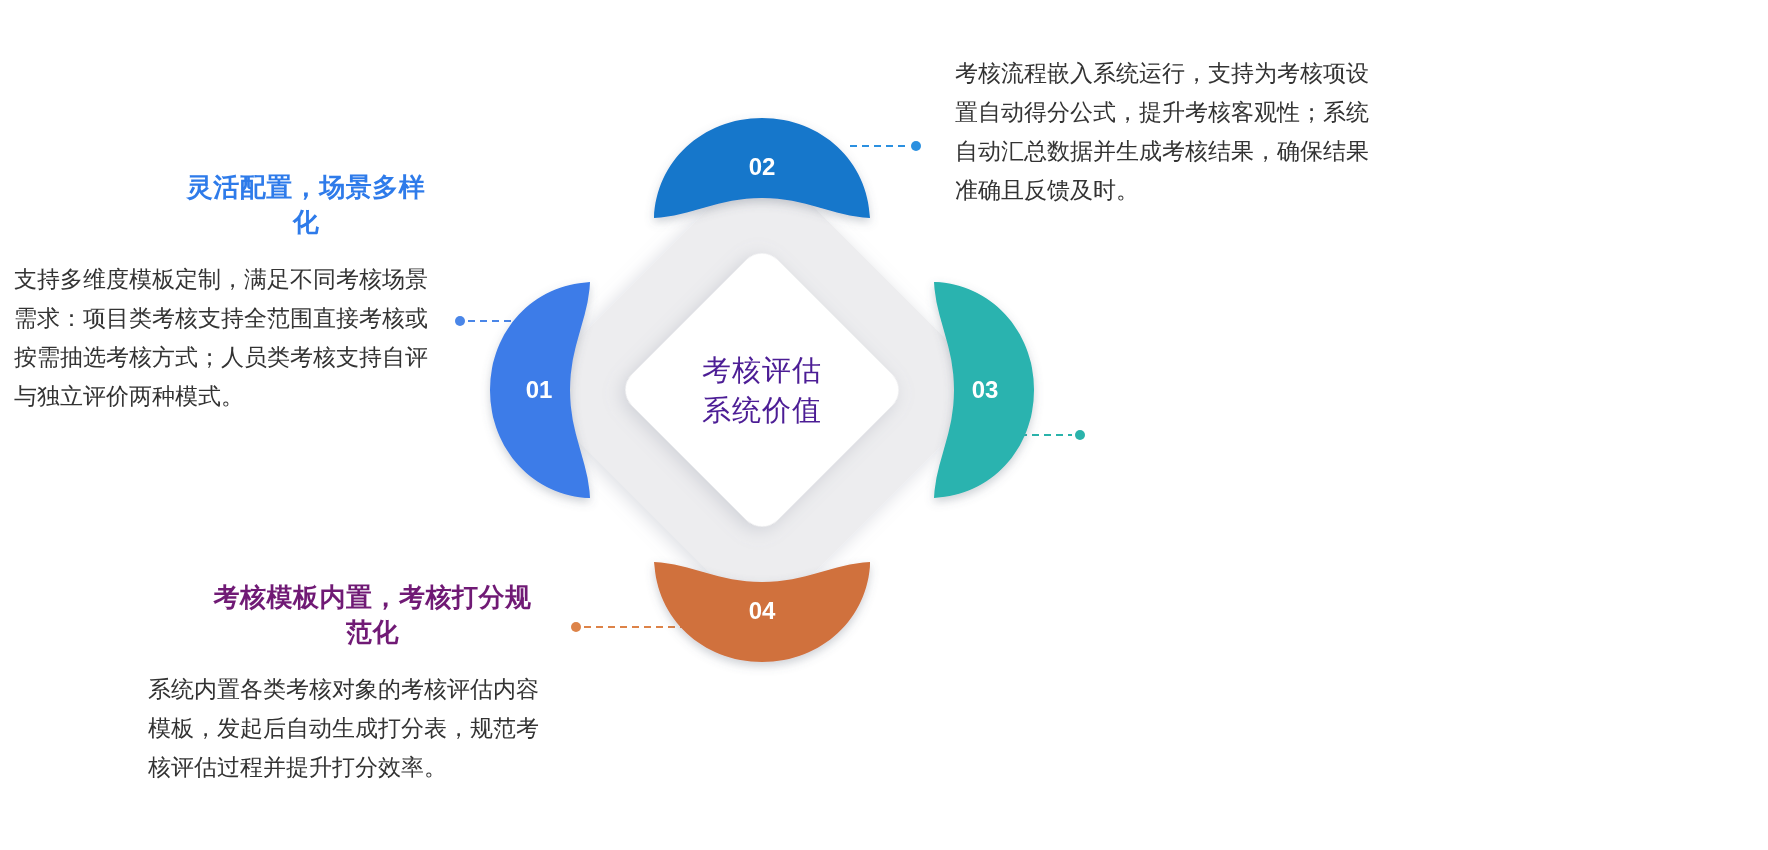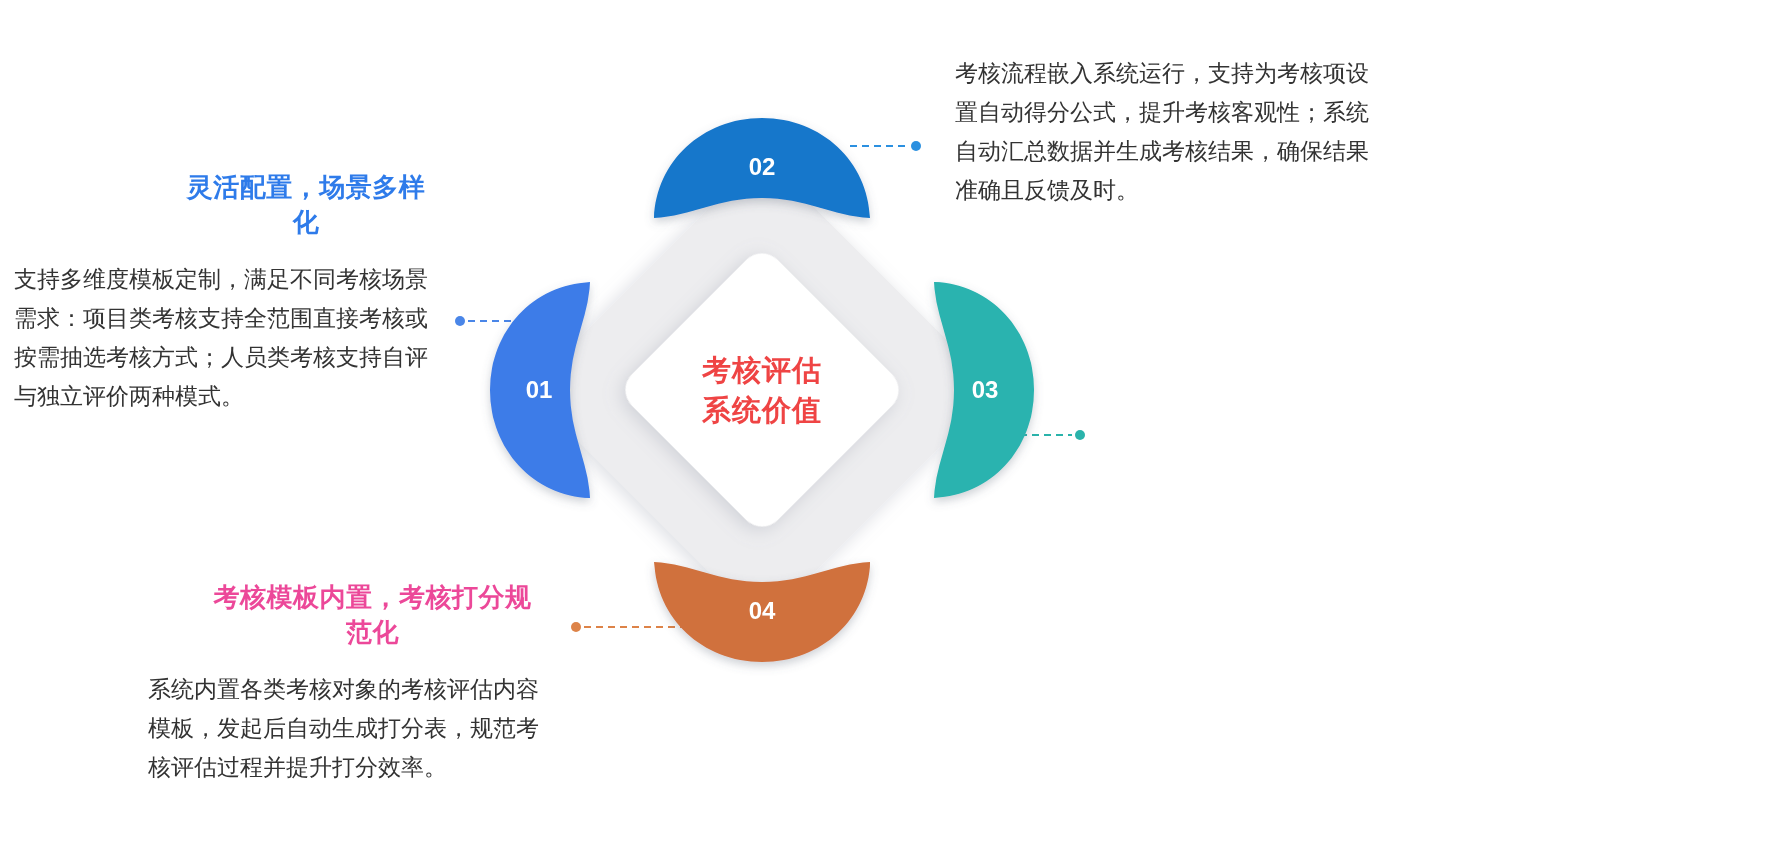--- a/index.html
+++ b/index.html
@@ -24,23 +24,23 @@
     fill: #ffffff;
     text-anchor: middle;
   }
   .center-label {
     position: absolute;
     left: 662px;
     top: 350px;
     width: 200px;
     text-align: center;
     font-size: 29px;
-    font-weight: bold;
+    font-weight: normal;
     line-height: 40px;
-    color: #ef4444;
+    color: #4c1d95;
     letter-spacing: 1px;
   }
   .block { position: absolute; }
   .block h2 {
     margin: 0;
     font-size: 26px;
     font-weight: bold;
     letter-spacing: 0.5px;
   }
   .block p {
@@ -51,21 +51,21 @@
   }
   .block-left { left: 14px; top: 170px; width: 424px; }
   .block-left h2 { text-align: center; margin-left: 160px; }
   .block-topright { left: 955px; top: 34px; width: 430px; }
   .block-right { left: 1098px; top: 398px; width: 442px; }
   .block-bottomleft { left: 148px; top: 580px; width: 394px; }
   .block-bottomleft h2 { text-align: center; margin-left: 55px; }
   .h-left { color: #2E7BEA; }
   .h-top { color: #0D79D0; }
   .h-right { color: #16A89C; }
-  .h-bottom { color: #ec4899; }
+  .h-bottom { color: #701a75; }
 </style>
 </head>
 <body>
 
 <div class="canvas">
 
   <svg class="diagram" width="700" height="700" viewBox="412 40 700 700">
     <defs>
       <filter id="softShadow" x="-30%" y="-30%" width="160%" height="160%">
         <feDropShadow dx="0" dy="5" stdDeviation="9" flood-color="#8890a0" flood-opacity="0.30"></feDropShadow>

